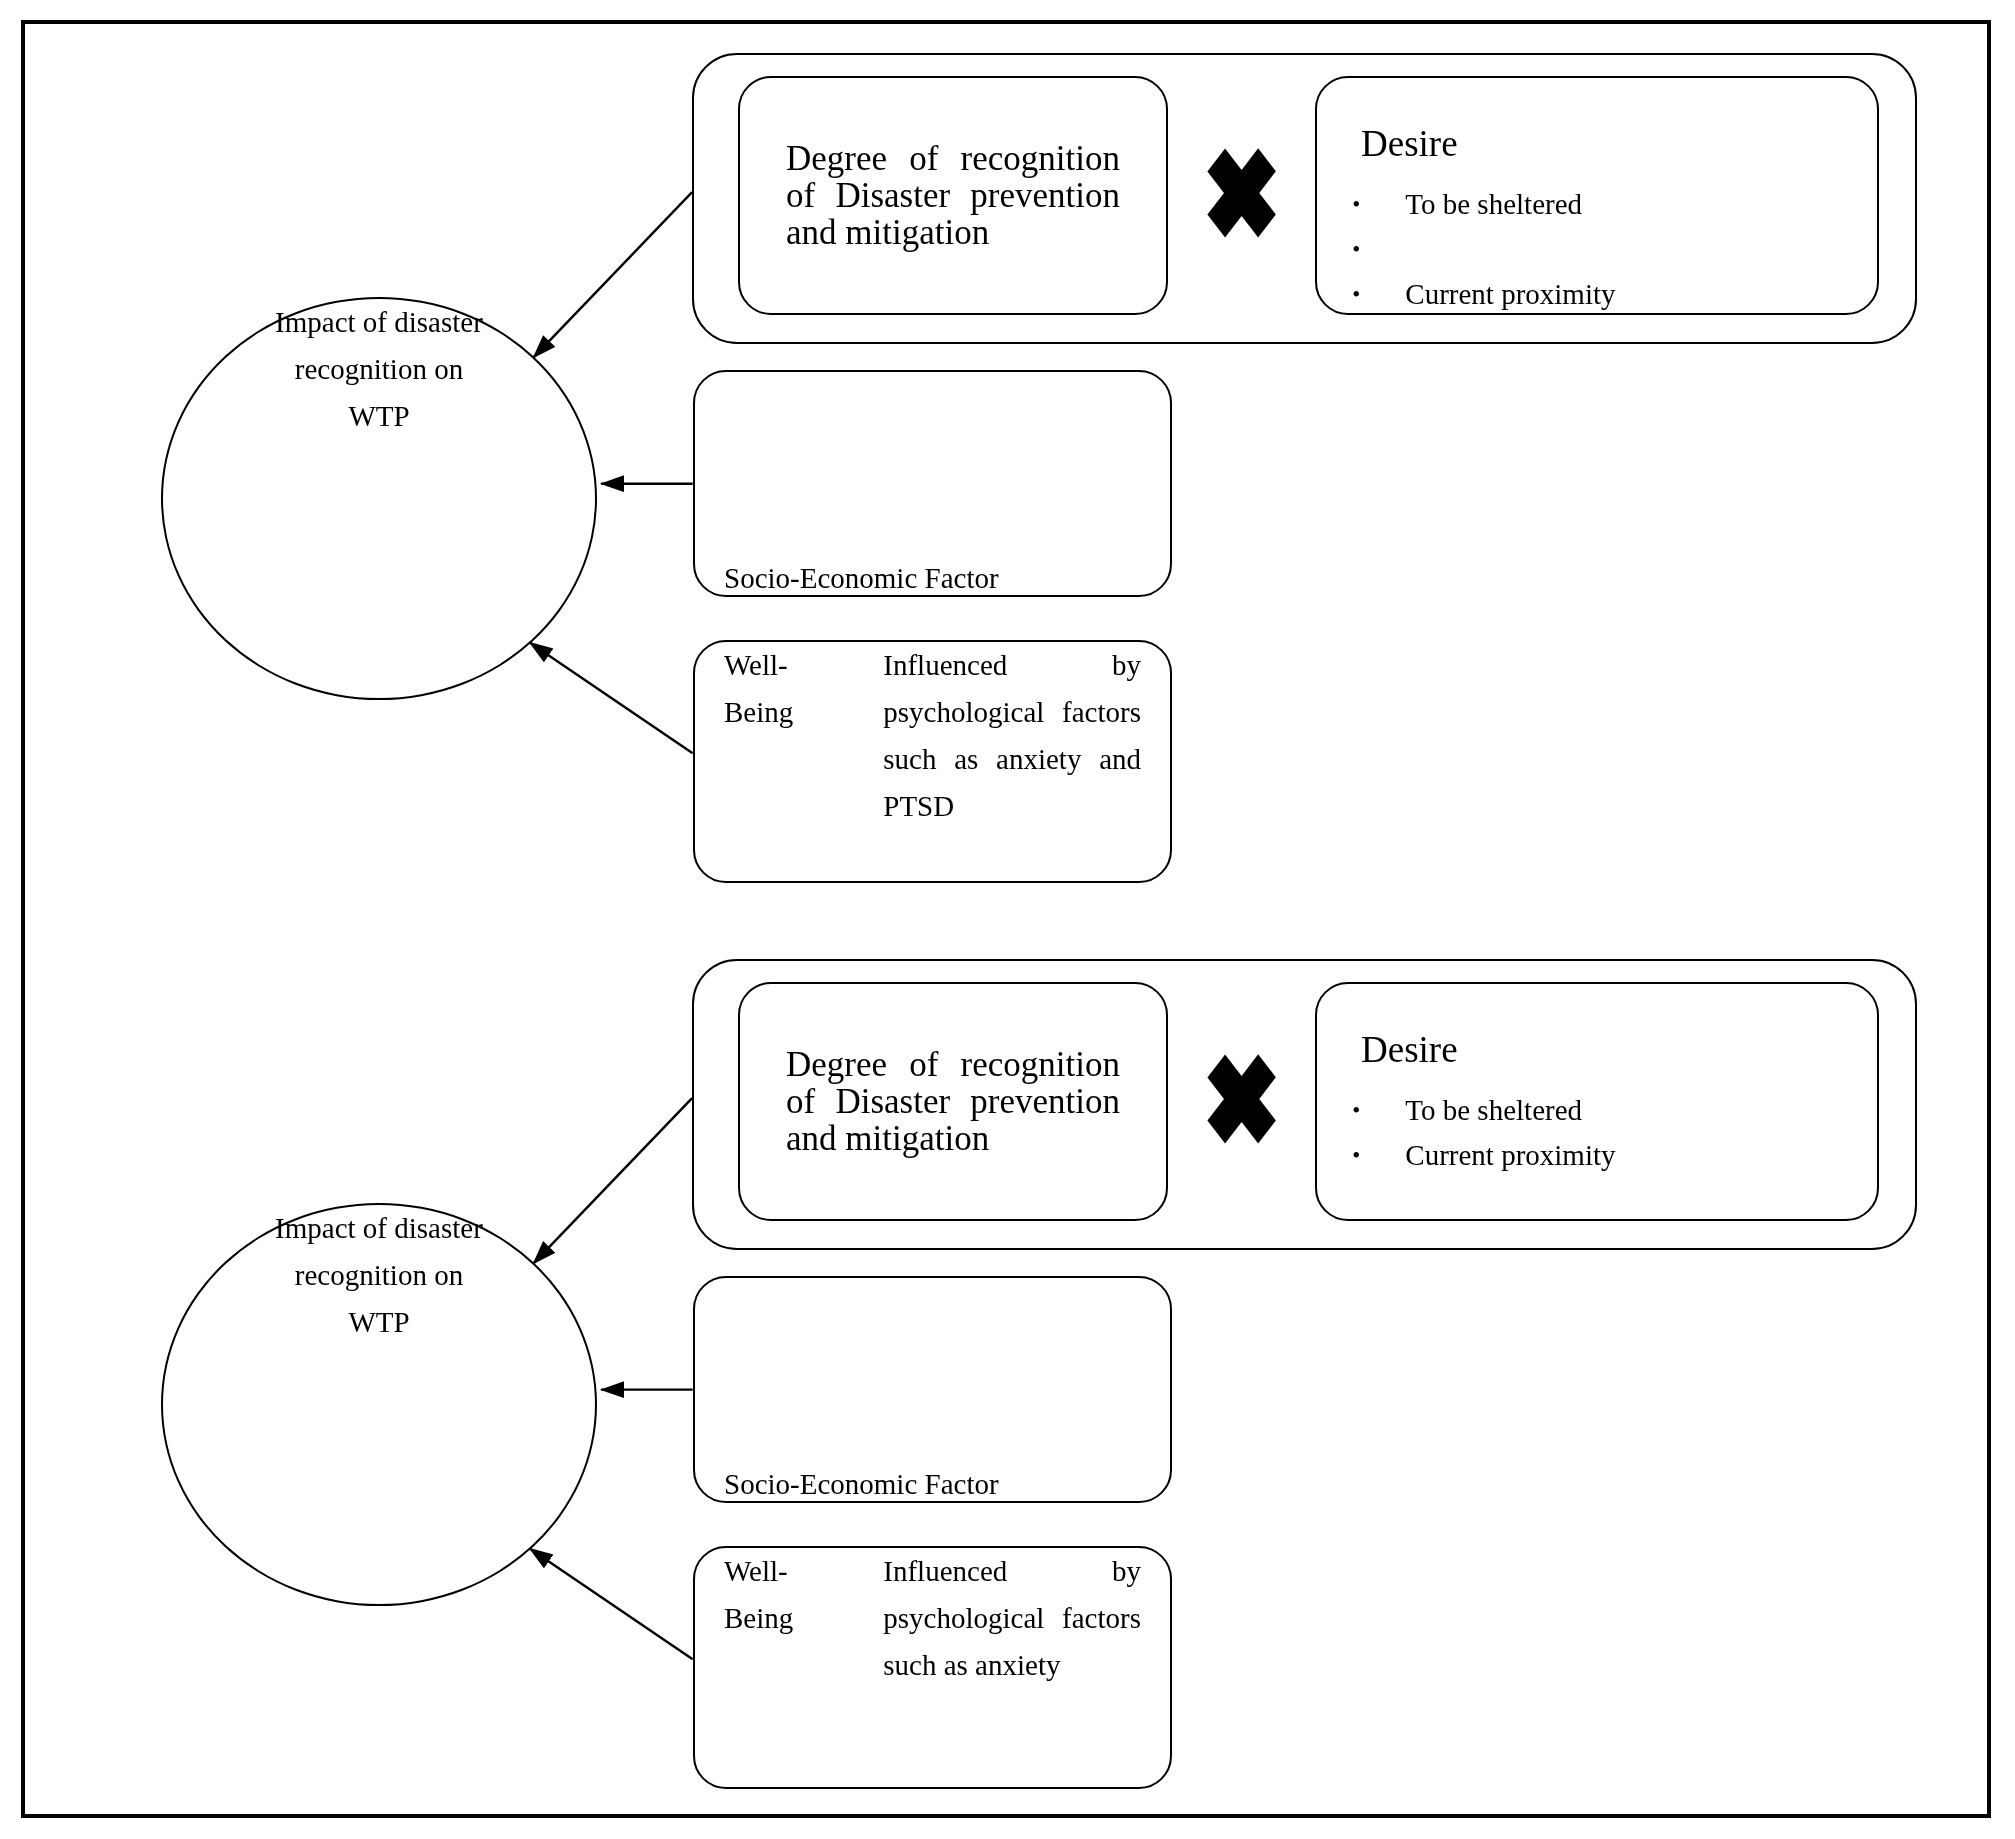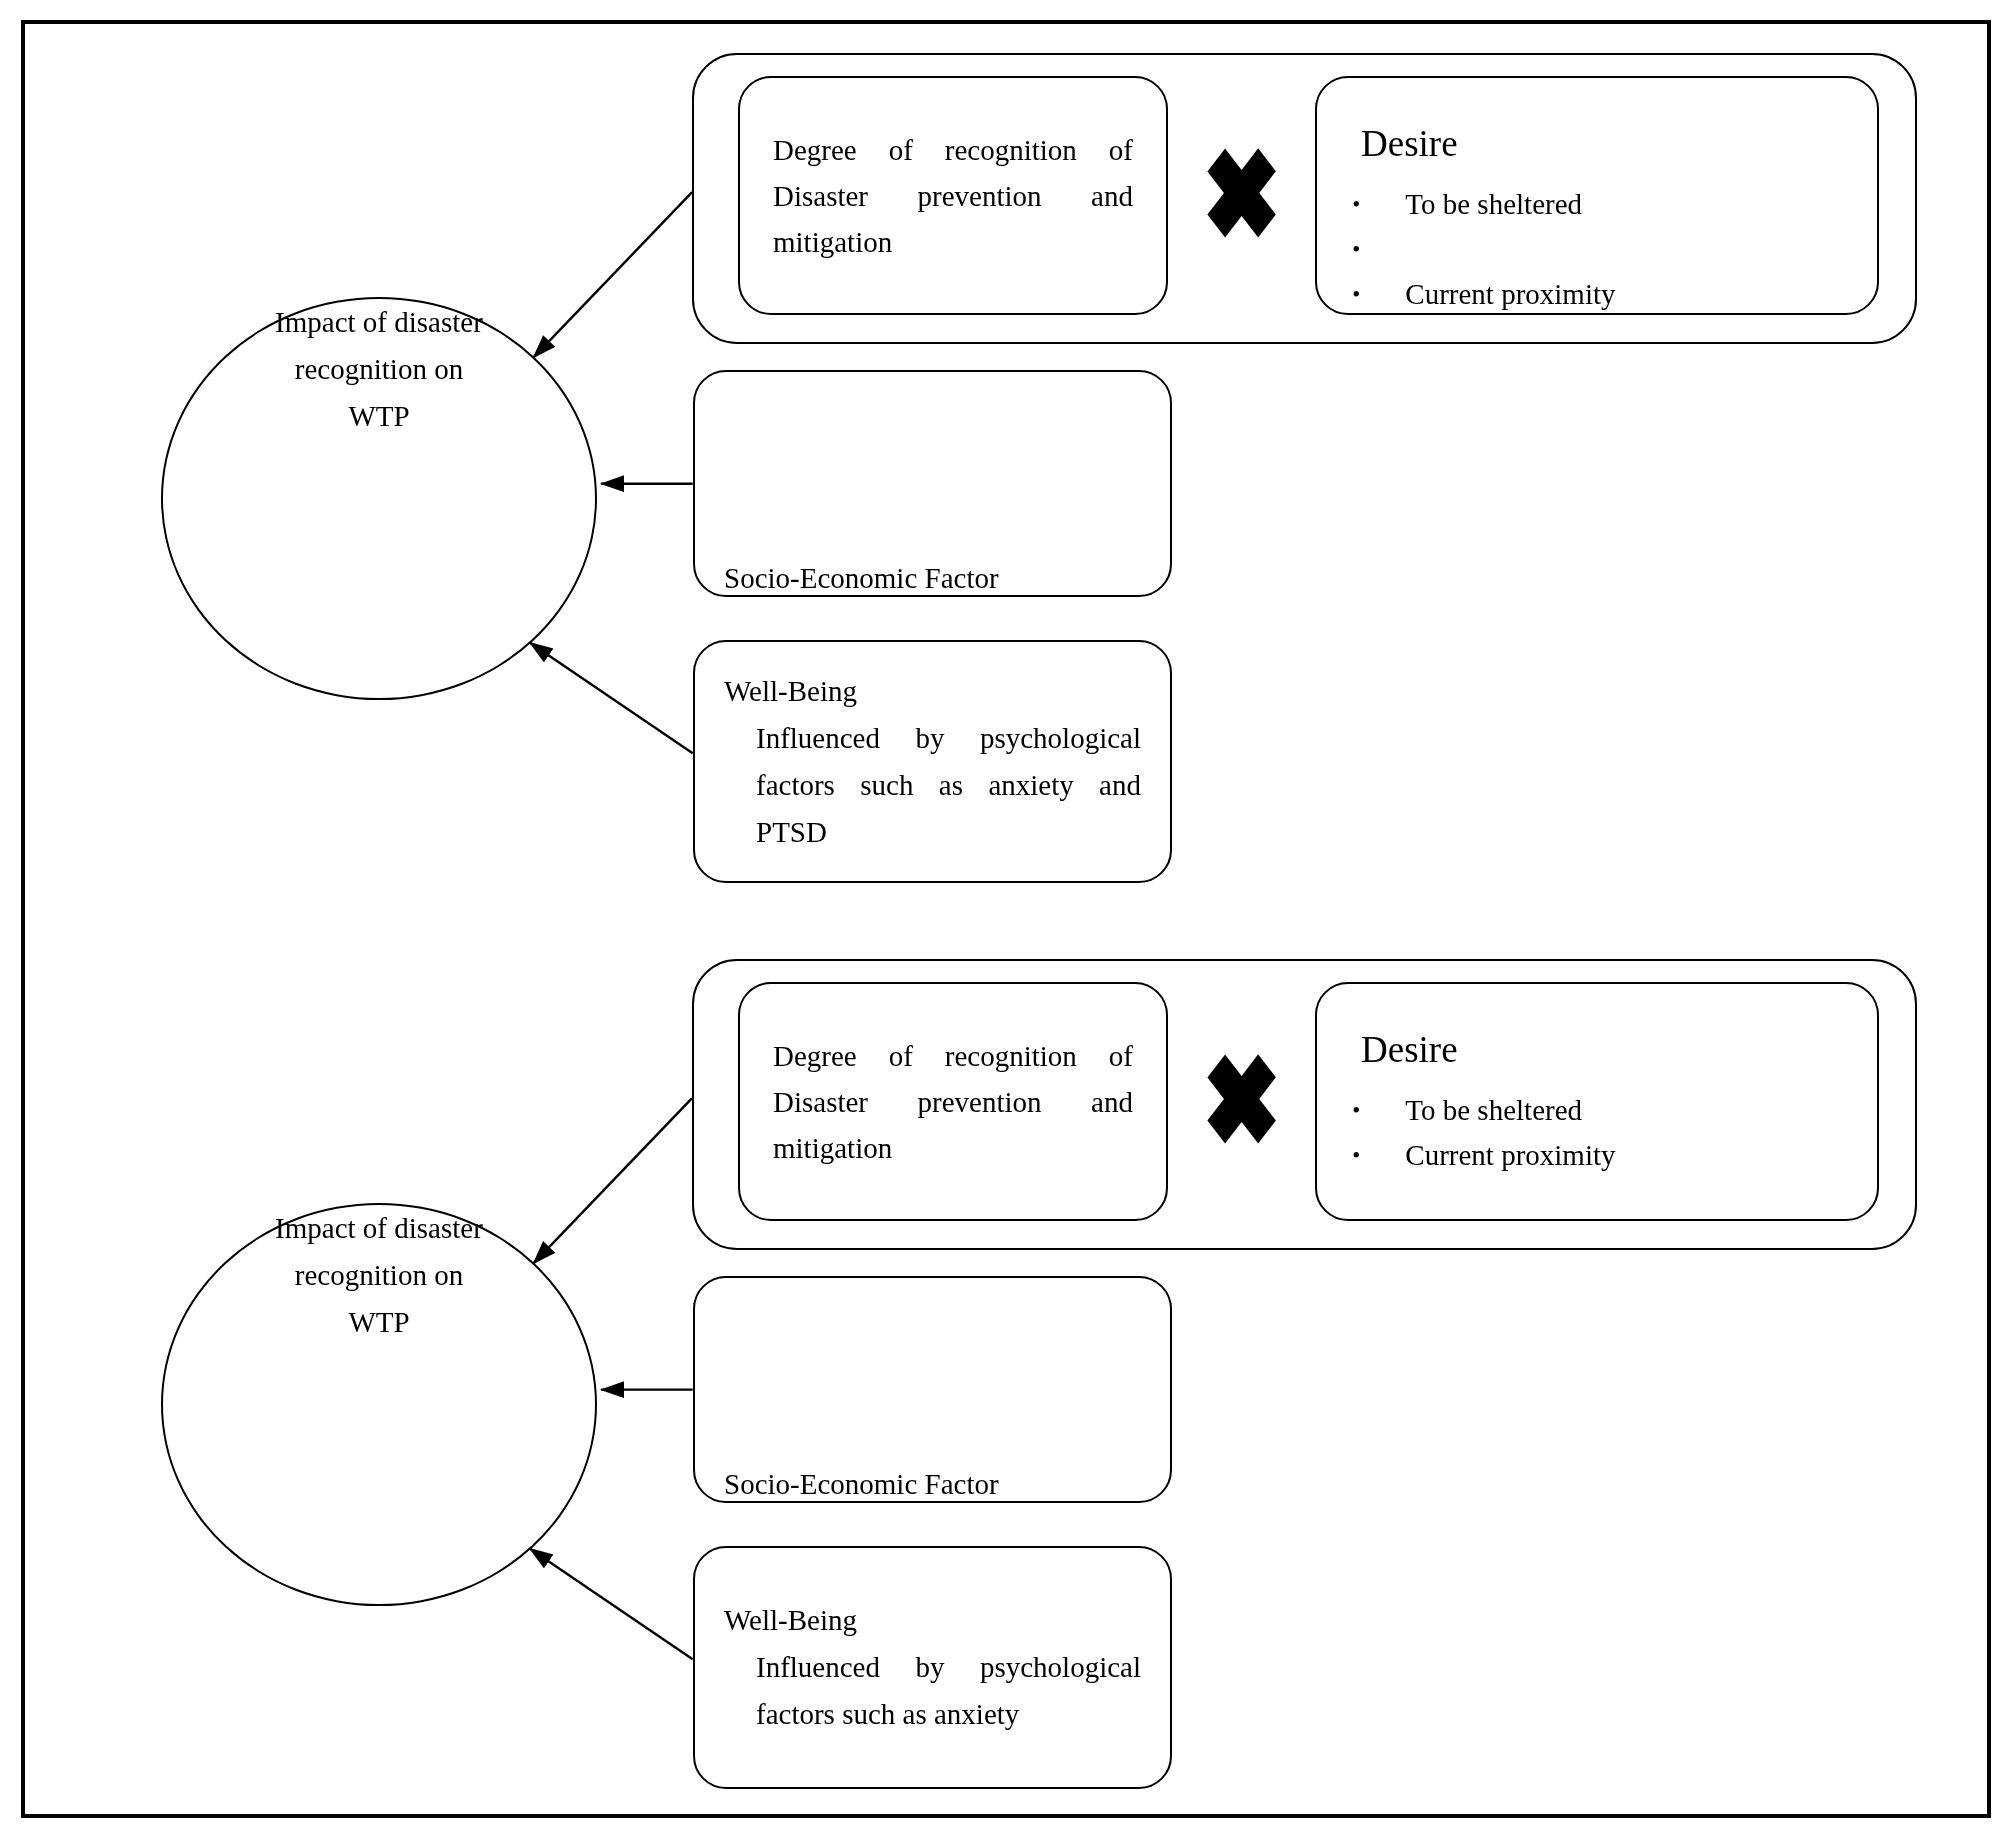--- a/index.html
+++ b/index.html
@@ -55,24 +55,24 @@
     position: absolute;
     border: 2.4px solid #000;
     border-radius: 33px;
     background: #fff;
     box-sizing: border-box;
   }
   .boxA { display: flex; align-items: center; }
   #boxA1 { left: 738px; top: 76px;  width: 430px; height: 239px; }
   #boxA2 { left: 738px; top: 982px; width: 430px; height: 239px; }
   .boxA p {
-    margin: 4px;
+    margin: 17px;
     padding: 0 29px;
-    font-size: 29px;
-    line-height: 46px;
+    font-size: 35px;
+    line-height: 37px;
     text-align: justify;
   }
   .xwrap {
     position: absolute;
     display: flex;
     align-items: center;
     justify-content: center;
   }
   #x1 { left: 1168px; top: 91px;  width: 147px; height: 209px; }
   #x2 { left: 1168px; top: 997px; width: 147px; height: 209px; }
@@ -103,22 +103,21 @@
     padding-left: 7.3px;
     font-size: 23px;
   }
   ul.desire .itext { flex: 1; }
   .socio { display: flex; align-items: flex-end; }
   #socio1 { left: 693px; top: 370px;  width: 479px; height: 227px; }
   #socio2 { left: 693px; top: 1276px; width: 479px; height: 227px; }
   .socio p { margin: 0; padding-left: 29px; font-size: 29px; }
   .well {
     display: flex;
-    flex-direction: column;
-    justify-content: center;
+    flex-direction: row;
   }
   #well1 { left: 693px; top: 640px; width: 479px; height: 243px; }
   #well2 { left: 693px; top: 1546px; width: 479px; height: 243px; }
   .well p {
     margin: 0;
     padding: 0 29px;
     font-size: 29px;
     line-height: 47px;
   }
   .well .body { text-align: justify; margin-left: 32px; }

